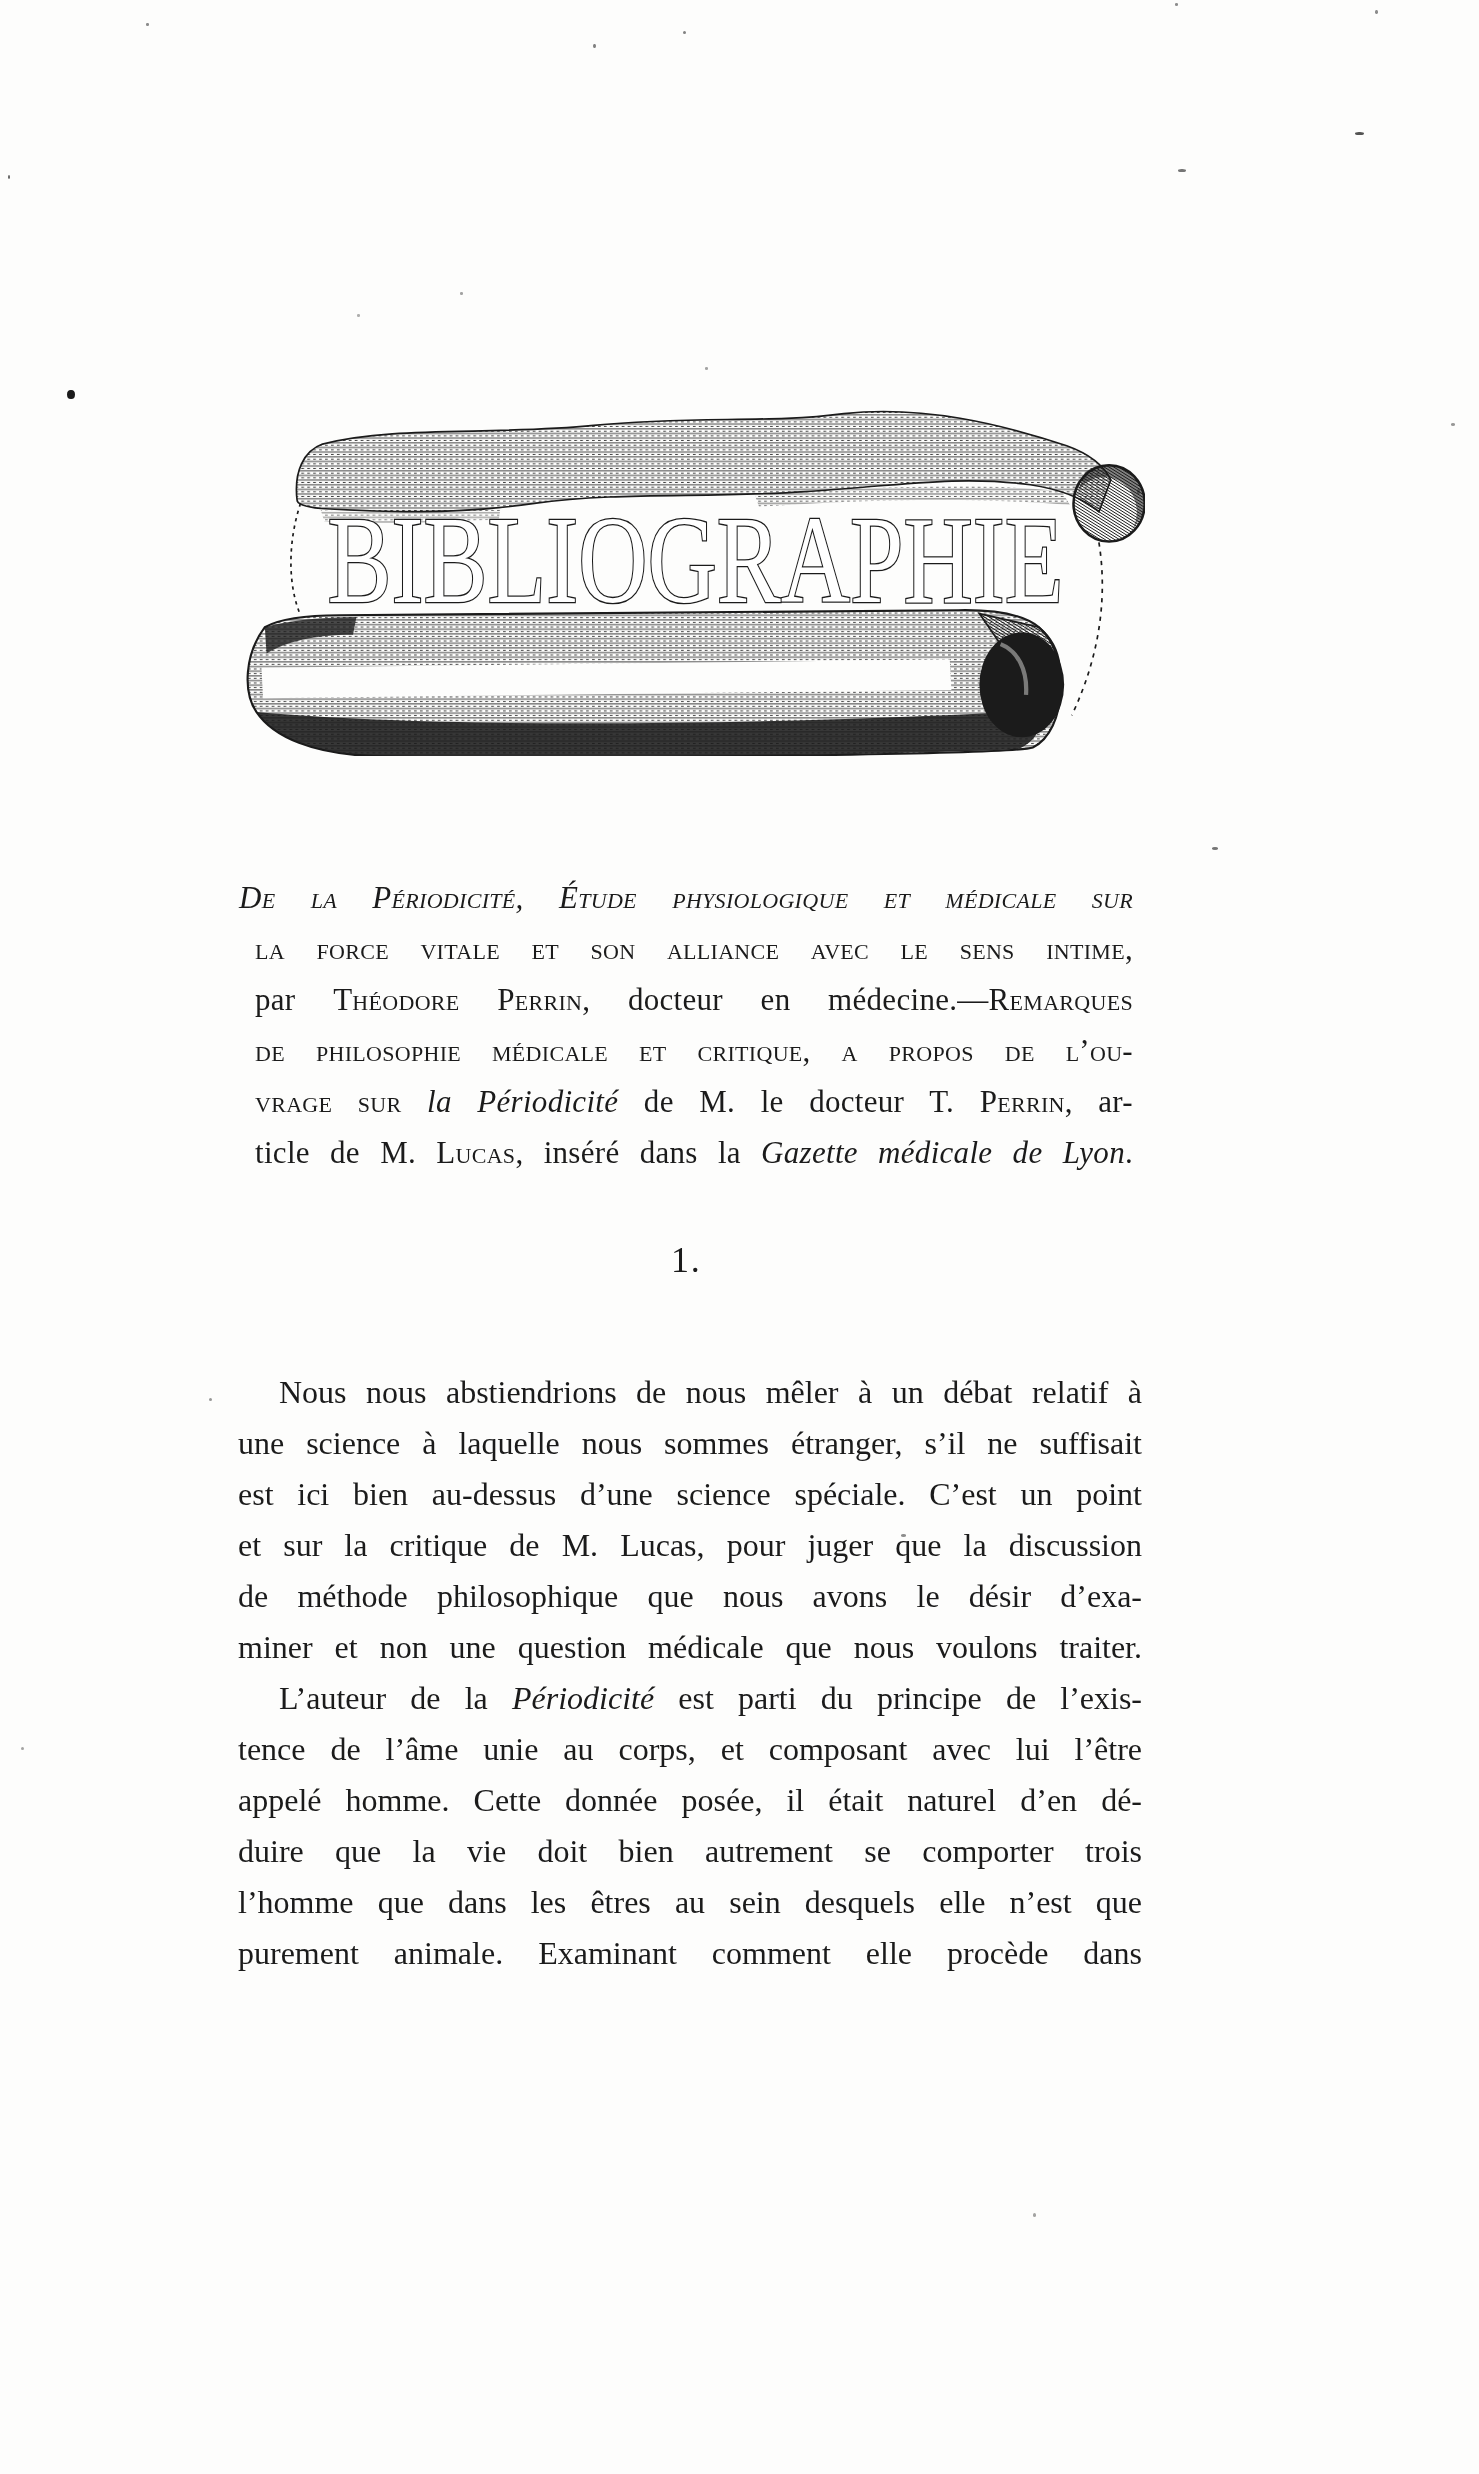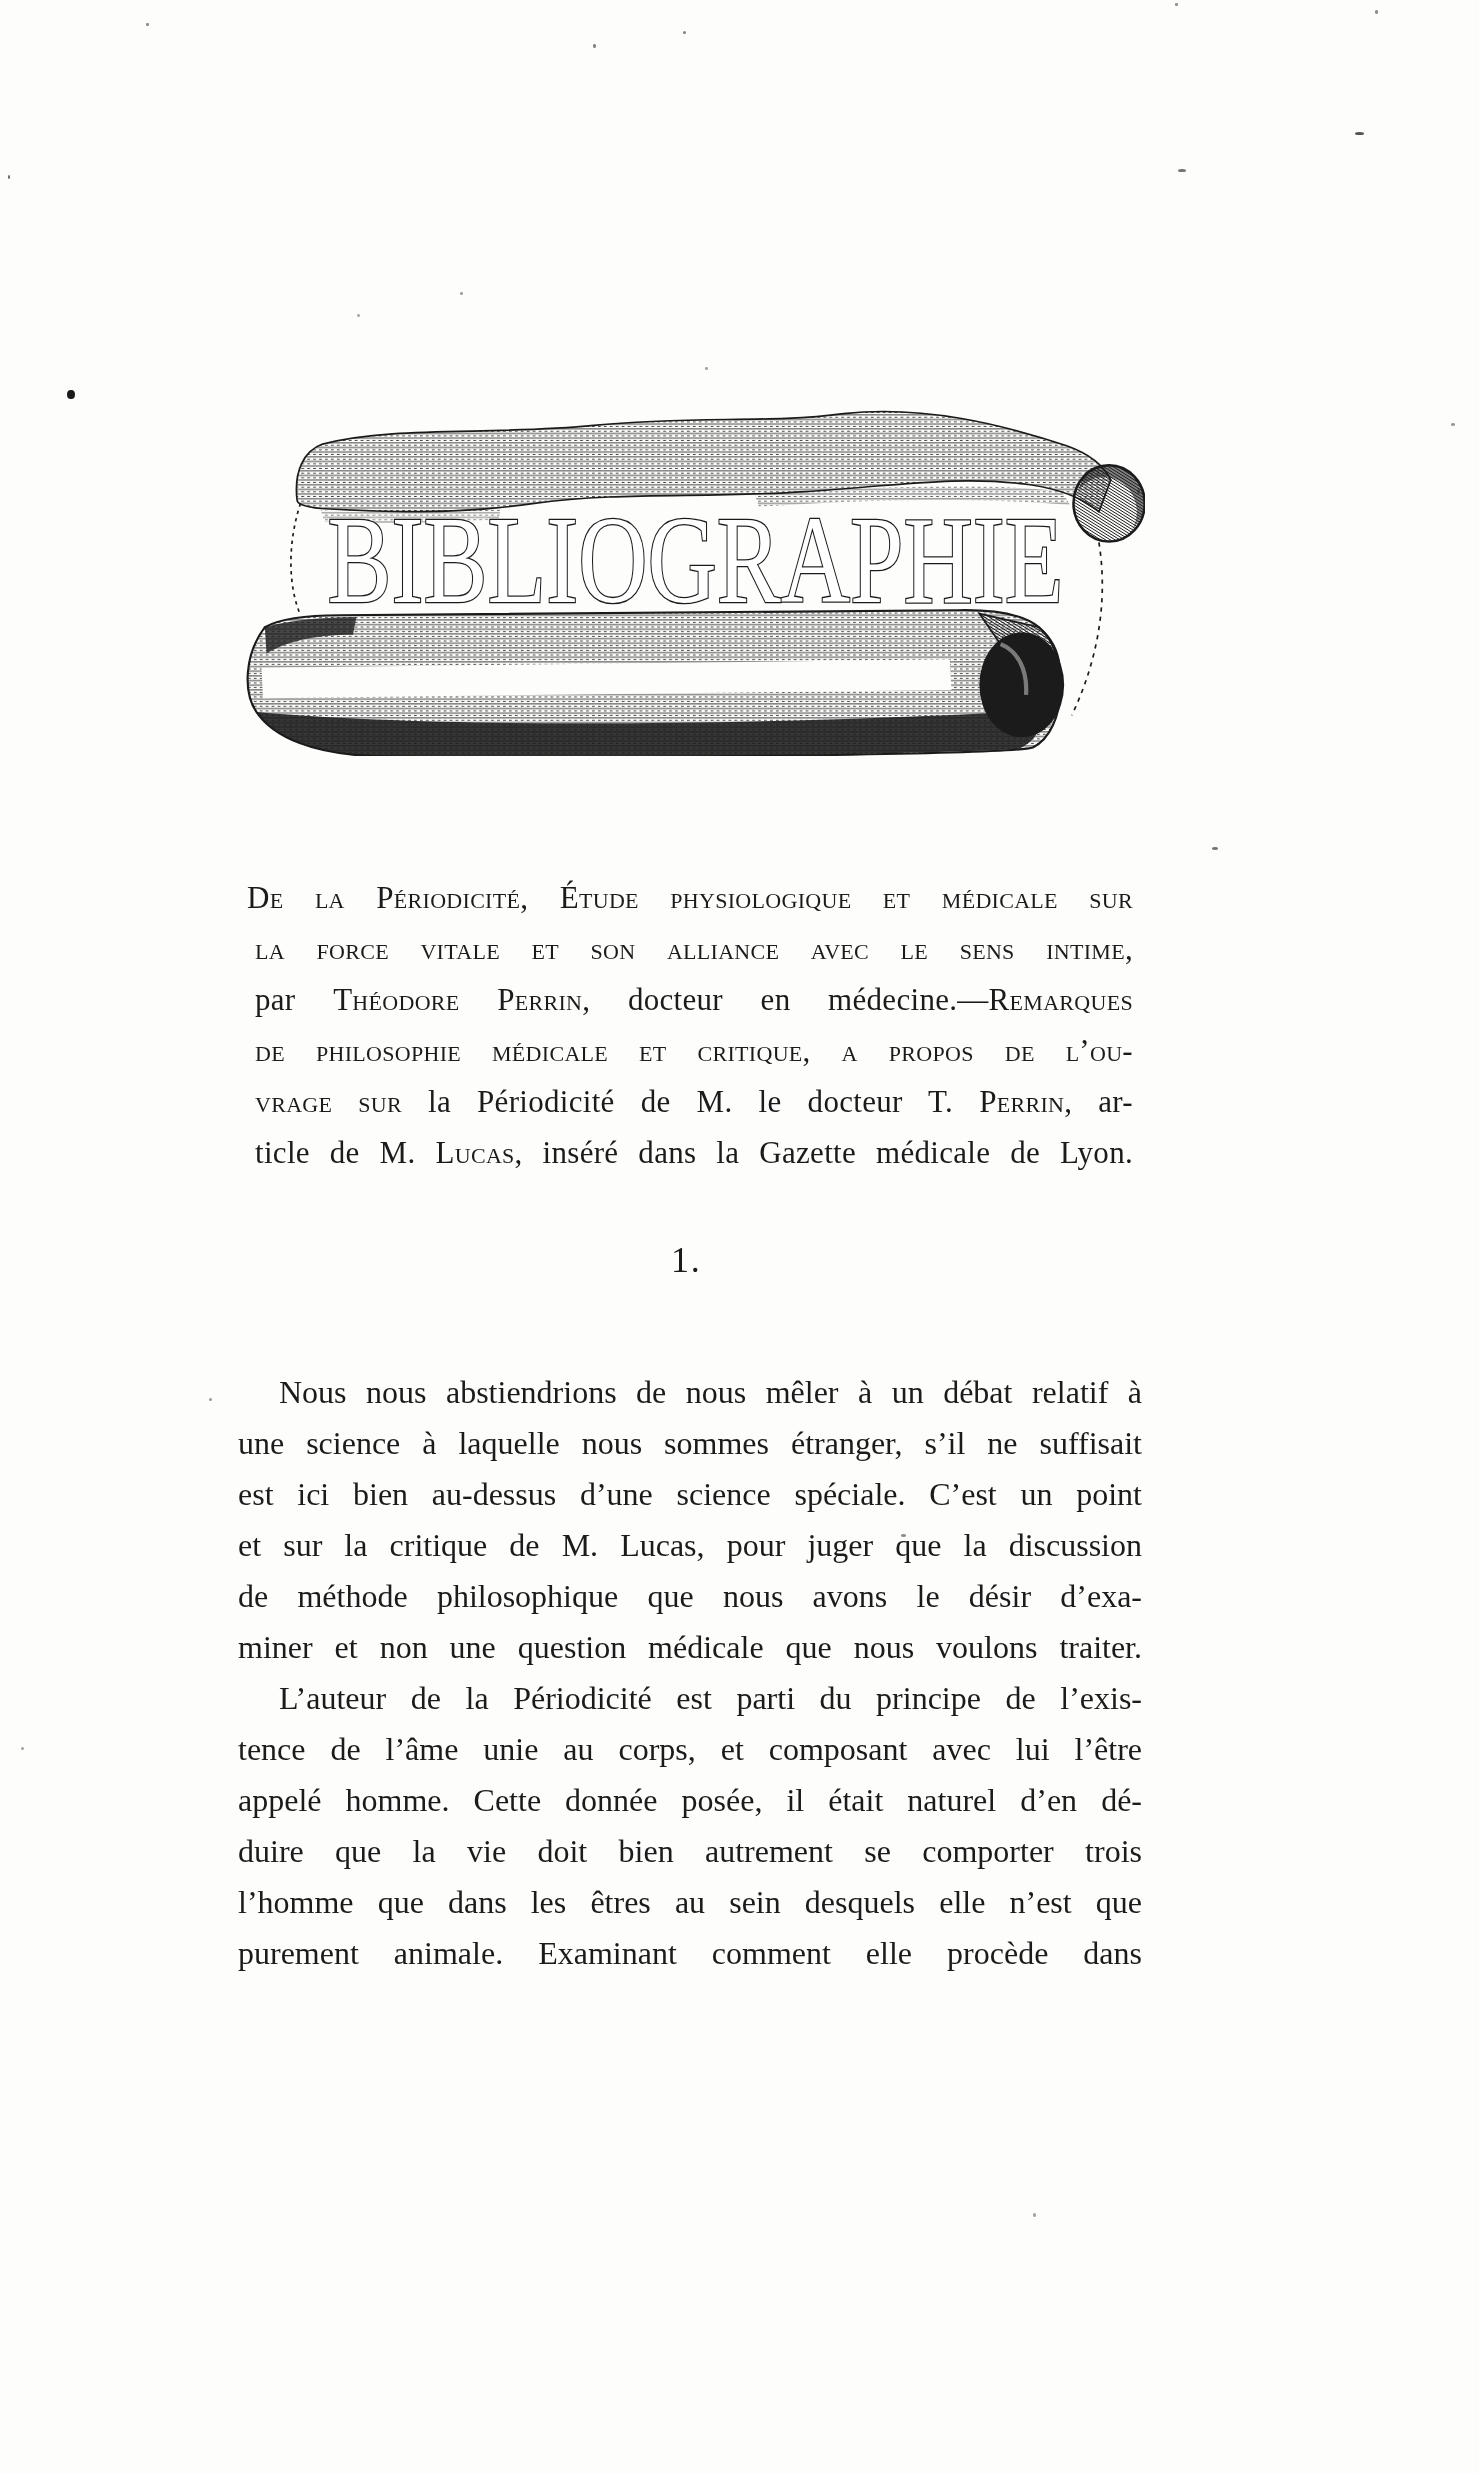--- a/index.html
+++ b/index.html
@@ -11,23 +11,23 @@
     color:#1b1b1b;
     overflow:hidden;
     padding-left:30px;
   }
   .banner{position:absolute;left:212px;top:400px;width:933px;height:356px;}
   .heading{
     position:absolute;left:231px;top:872px;width:902px;
     font-size:31px;line-height:51px;letter-spacing:0.3px;
   }
   .h-line{text-align:justify;text-align-last:justify;margin-left:24px;white-space:normal;}
-  .h-line.first{margin-left:16px;}
+  .h-line.first{margin-left:8px;font-style:italic;}
   .seg.sc{font-variant:small-caps;}
-  .seg.i{}
+  .seg.i{font-style:italic;}
   .section-number{
     position:absolute;left:671px;top:1239px;
     font-size:36px;letter-spacing:1.7px;
   }
   .body-block{
     position:absolute;left:238px;top:1367px;width:904px;
     font-size:32px;line-height:51px;
   }
   .b-line{text-align:justify;text-align-last:justify;}
   .b-line.indent{text-indent:41px;}

